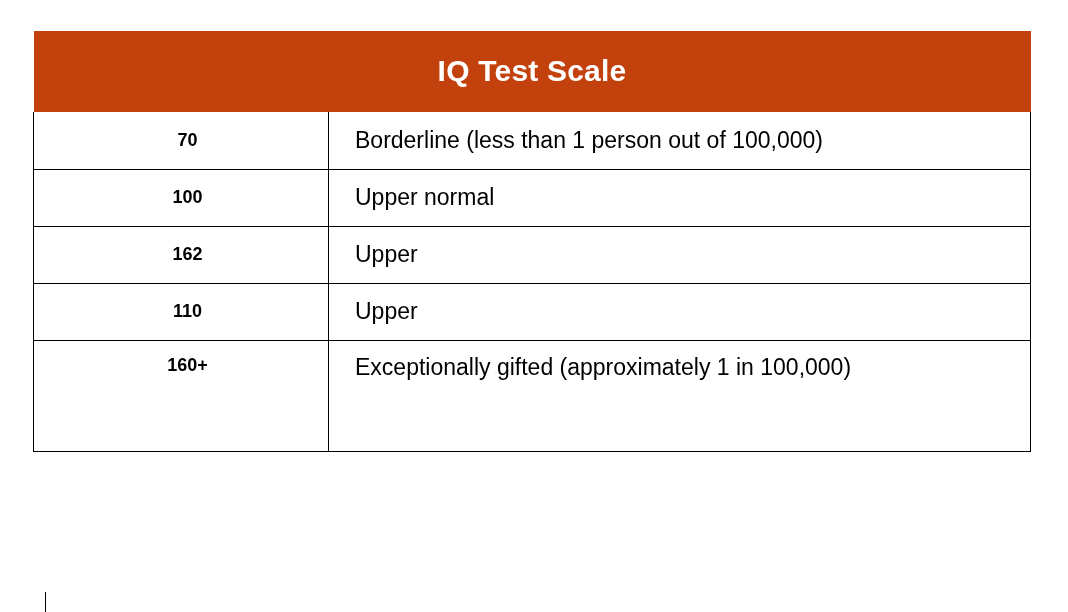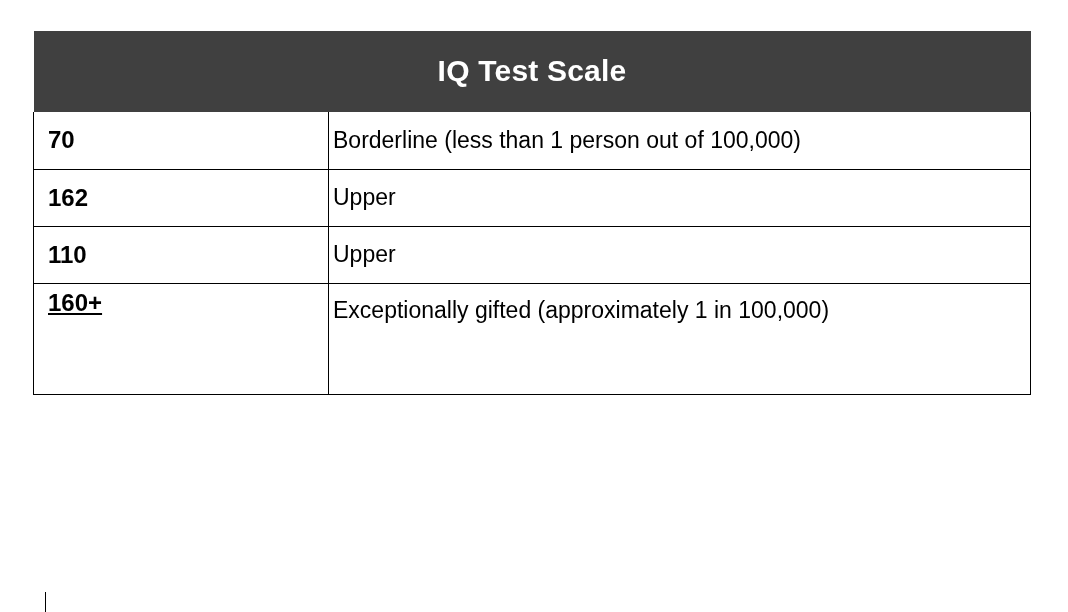--- a/index.html
+++ b/index.html
@@ -28,57 +28,57 @@
   }
   table.iq-table {
     width: 997px;
     border-collapse: collapse;
     table-layout: fixed;
   }
   table.iq-table col.col-score { width: 295px; }
   table.iq-table col.col-desc  { width: 702px; }
 
   .title-row th {
-    background: #404040;
+    background: #c2410c;
     color: #ffffff;
     font-size: 30px;
     font-weight: bold;
     text-align: center;
     padding: 23px 0 24px 0;
     letter-spacing: 0.2px;
     border: none;
   }
   table.iq-table td {
     border: 1px solid #000000;
     border-top: none;
     vertical-align: middle;
     height: 57px;
     box-sizing: border-box;
   }
   table.iq-table tr.data-row td.score {
     border-left: 1px solid #000000;
     border-right: 1px solid #000000;
     padding-left: 14px;
-    font-size: 24px;
+    font-size: 18px;
     font-weight: bold;
+    text-align: center;
   }
   table.iq-table tr.data-row td.desc {
     border-right: 1px solid #000000;
-    padding-left: 4px;
+    padding-left: 26px;
     font-size: 23px;
     font-weight: normal;
   }
   
   table.iq-table tr.last-row td {
     height: 111px;
     vertical-align: top;
   }
   table.iq-table tr.last-row td.score {
-    padding-top: 5px;
-    text-decoration: underline;
+    padding-top: 14px;
   }
   table.iq-table tr.last-row td.desc {
     padding-top: 13px;
   }
   
   .bottom-stub {
     position: absolute;
     left: 45px;
     top: 592px;
     width: 1px;
@@ -101,20 +101,24 @@
         <tr class="title-row">
           <th colspan="2">IQ Test Scale</th>
         </tr>
       </thead>
       <tbody>
         <tr class="data-row">
           <td class="score">70</td>
           <td class="desc">Borderline (less than 1 person out of 100,000)</td>
         </tr>
         <tr class="data-row">
+          <td class="score">100</td>
+          <td class="desc">Upper normal</td>
+        </tr>
+        <tr class="data-row">
           <td class="score">162</td>
           <td class="desc">Upper</td>
         </tr>
         <tr class="data-row">
           <td class="score">110</td>
           <td class="desc">Upper</td>
         </tr>
         <tr class="data-row last-row">
           <td class="score">160+</td>
           <td class="desc">Exceptionally gifted (approximately 1 in 100,000)</td>

